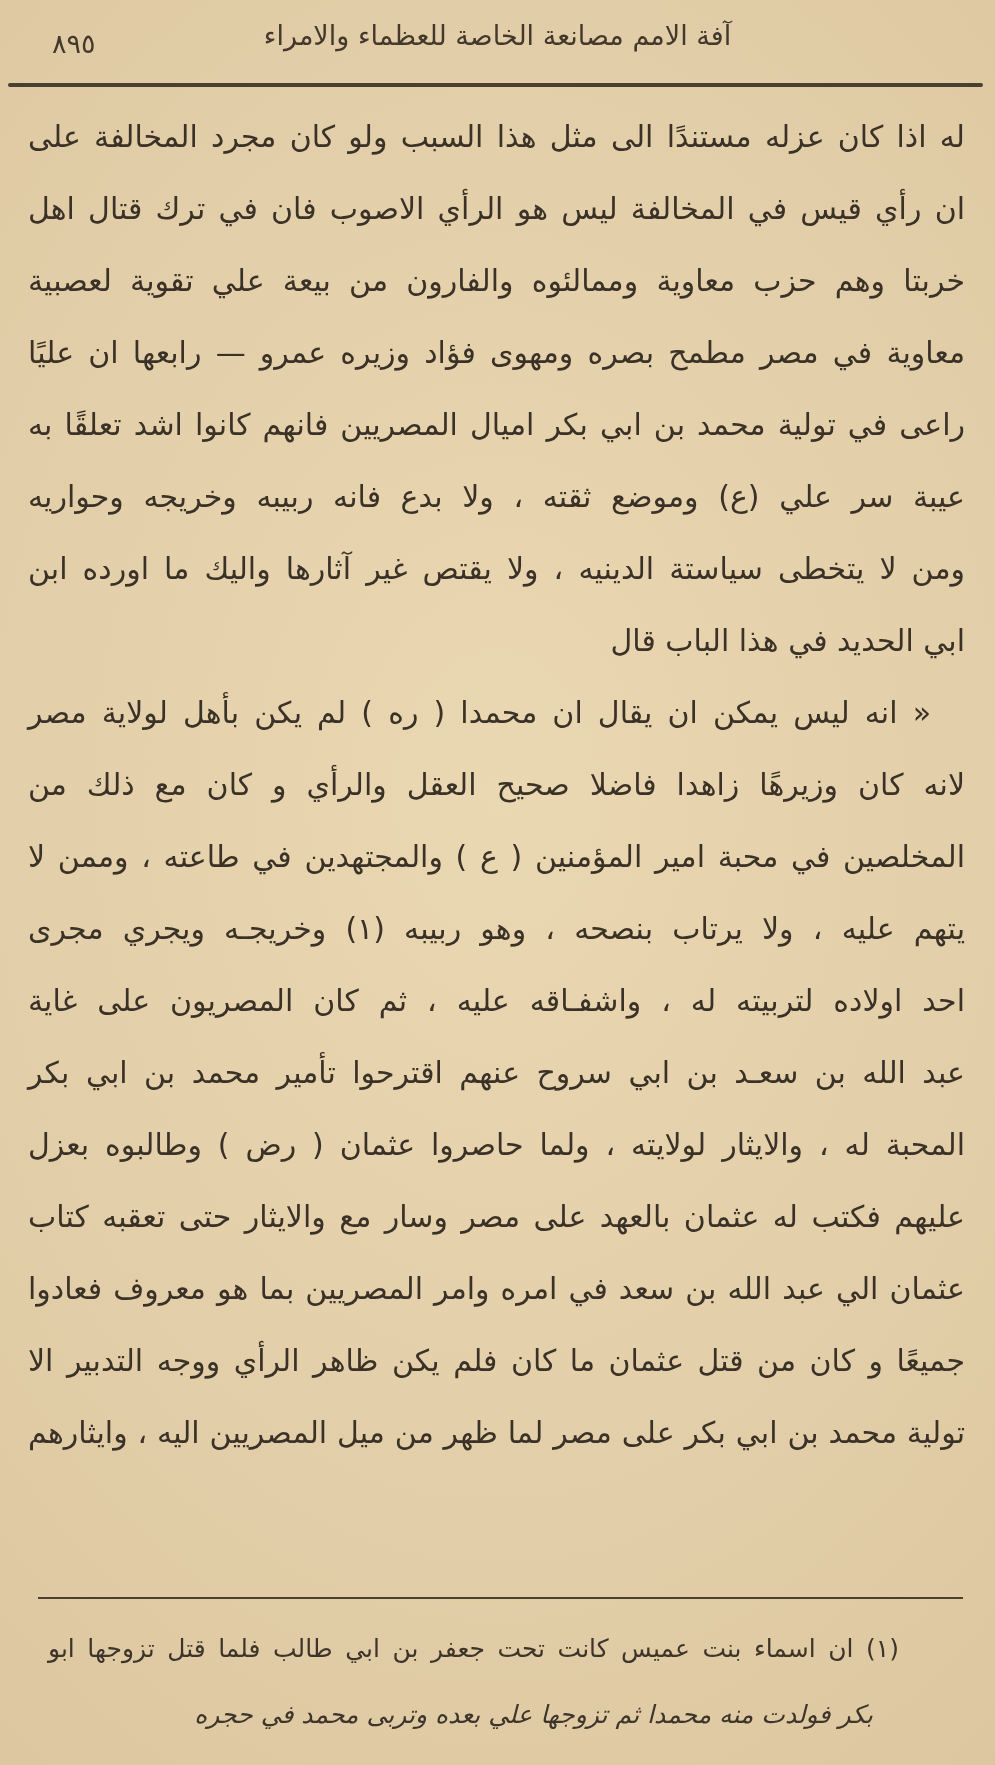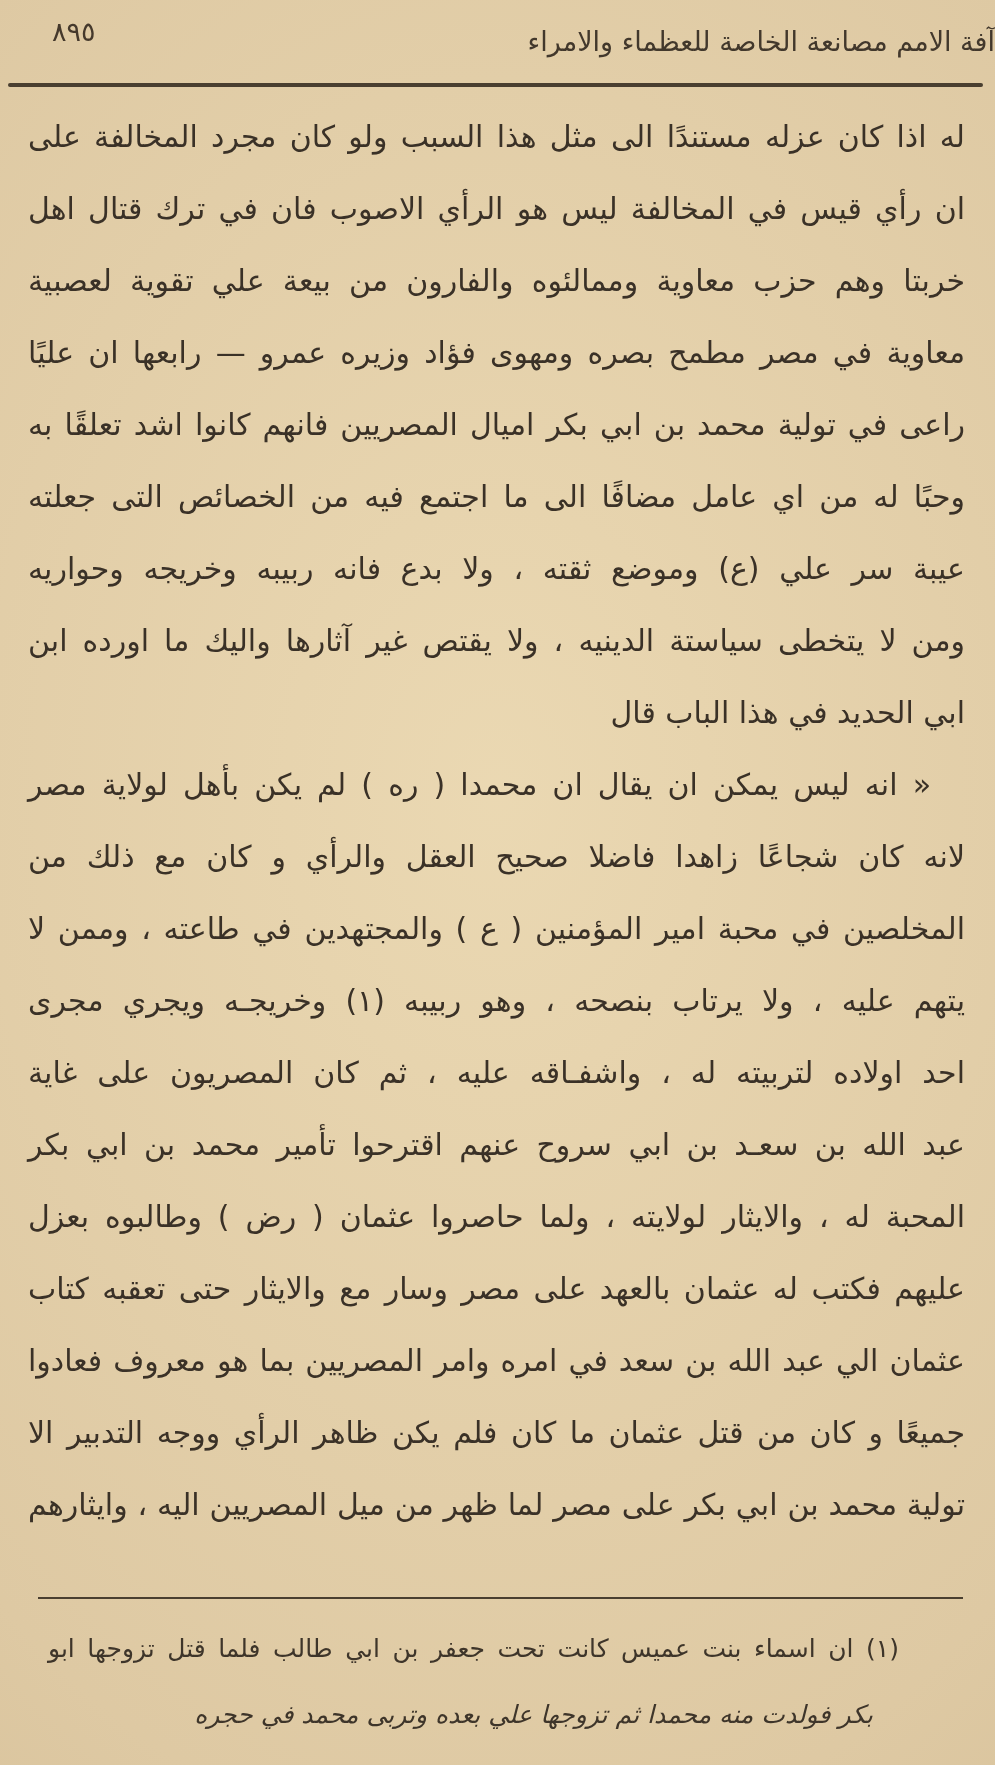--- a/index.html
+++ b/index.html
@@ -14,29 +14,29 @@
     background:
       radial-gradient(ellipse 140% 110% at 50% 45%,
         rgba(236,218,180,0.9) 0%,
         rgba(222,201,163,0.95) 55%,
         rgba(205,182,141,1) 100%);
     background-color: #dcc7a2;
     color: #3a3127;
     direction: rtl;
   }
   
-  .header { position: absolute; top: 0; right: 0; left: 0; height: 80px; }
+  .header { position: absolute; top: 12px; right: 0; left: 0; height: 80px; }
   .page-number {
     position: absolute; left: 52px; top: 16px;
     font-size: 27px; letter-spacing: 2px; color: #45392c;
   }
   .running-title {
     position: absolute; top: 8px; right: 0; left: 0;
-    text-align: right;
-    font-size: 27px; color: #42382c; margin-top: 18px;
+    text-align: center;
+    font-size: 27px; color: #42382c;
   }
   .rule-top {
     position: absolute; top: 83px; left: 8px; right: 12px;
     height: 3px; background: #4a3f30;
     border-bottom: 1px solid rgba(74,63,48,0.45);
     border-radius: 2px;
   }
   
   .body-text {
     position: absolute; top: 101px; right: 30px; left: 28px;
@@ -88,26 +88,25 @@
   </div>
 
   <div class="rule-top"></div>
 
   <div class="body-text">
     <div class="line justified">له اذا كان عزله مستندًا الى مثل هذا السبب ولو كان مجرد المخالفة على</div>
     <div class="line justified">ان رأي قيس في المخالفة ليس هو الرأي الاصوب فان في ترك قتال اهل</div>
     <div class="line justified">خربتا وهم حزب معاوية وممالئوه والفارون من بيعة علي تقوية لعصبية</div>
     <div class="line justified">معاوية في مصر مطمح بصره ومهوى فؤاد وزيره عمرو — رابعها ان عليًا</div>
     <div class="line justified">راعى في تولية محمد بن ابي بكر اميال المصريين فانهم كانوا اشد تعلقًا به</div>
-    <div class="line justified">وحبًا له من اي عامل مضافًا الى ما اجتمع فيه من الخصائص التى جعلته</div>
     <div class="line justified">عيبة سر علي (ع) وموضع ثقته ، ولا بدع فانه ربيبه وخريجه وحواريه</div>
     <div class="line justified">ومن لا يتخطى سياستة الدينيه ، ولا يقتص غير آثارها واليك ما اورده ابن</div>
     <div class="line short">ابي الحديد في هذا الباب قال</div>
     <div class="line justified indent">« انه ليس يمكن ان يقال ان محمدا ( ره ) لم يكن بأهل لولاية مصر</div>
-    <div class="line justified">لانه كان شجاعًا زاهدا فاضلا صحيح العقل والرأي و كان مع ذلك من</div>
+    <div class="line justified">لانه كان وزيرهًا زاهدا فاضلا صحيح العقل والرأي و كان مع ذلك من</div>
     <div class="line justified">المخلصين في محبة امير المؤمنين ( ع ) والمجتهدين في طاعته ، وممن لا</div>
     <div class="line justified">يتهم عليه ، ولا يرتاب بنصحه ، وهو ربيبه (١) وخريجـه ويجري مجرى</div>
     <div class="line justified">احد اولاده لتربيته له ، واشفـاقه عليه ، ثم كان المصريون على غاية</div>
     <div class="line justified">عبد الله بن سعـد بن ابي سروح عنهم اقترحوا تأمير محمد بن ابي بكر</div>
     <div class="line justified">المحبة له ، والايثار لولايته ، ولما حاصروا عثمان ( رض ) وطالبوه بعزل</div>
     <div class="line justified">عليهم فكتب له عثمان بالعهد على مصر وسار مع والايثار حتى تعقبه كتاب</div>
     <div class="line justified">عثمان الي عبد الله بن سعد في امره وامر المصريين بما هو معروف فعادوا</div>
     <div class="line justified">جميعًا و كان من قتل عثمان ما كان فلم يكن ظاهر الرأي ووجه التدبير الا</div>
     <div class="line justified">تولية محمد بن ابي بكر على مصر لما ظهر من ميل المصريين اليه ، وايثارهم</div>
   </div>

